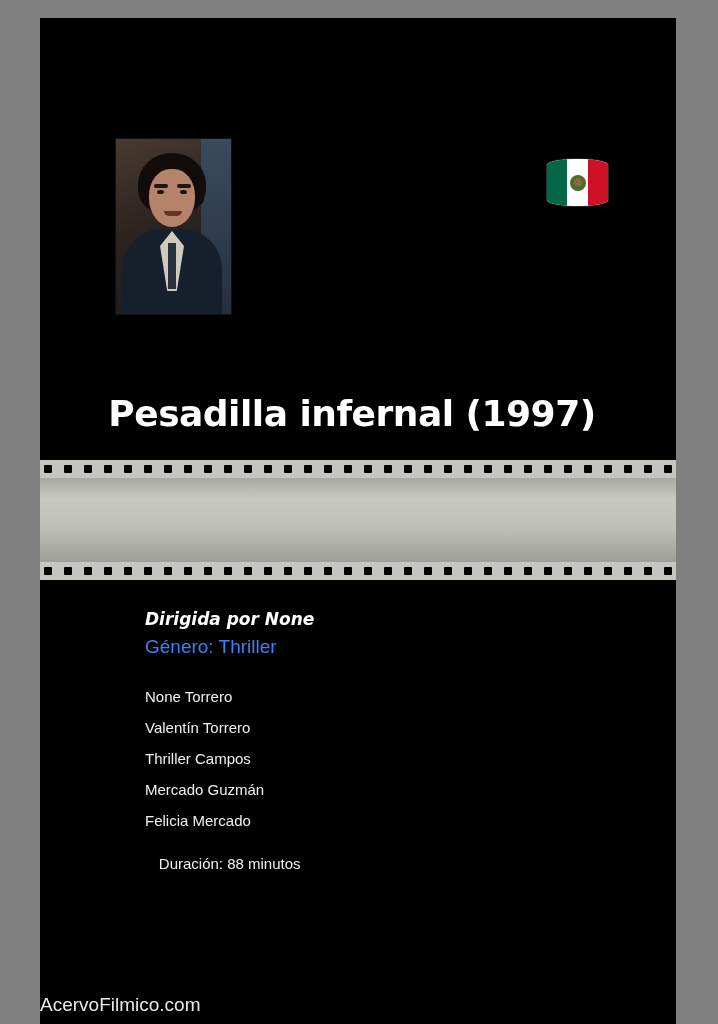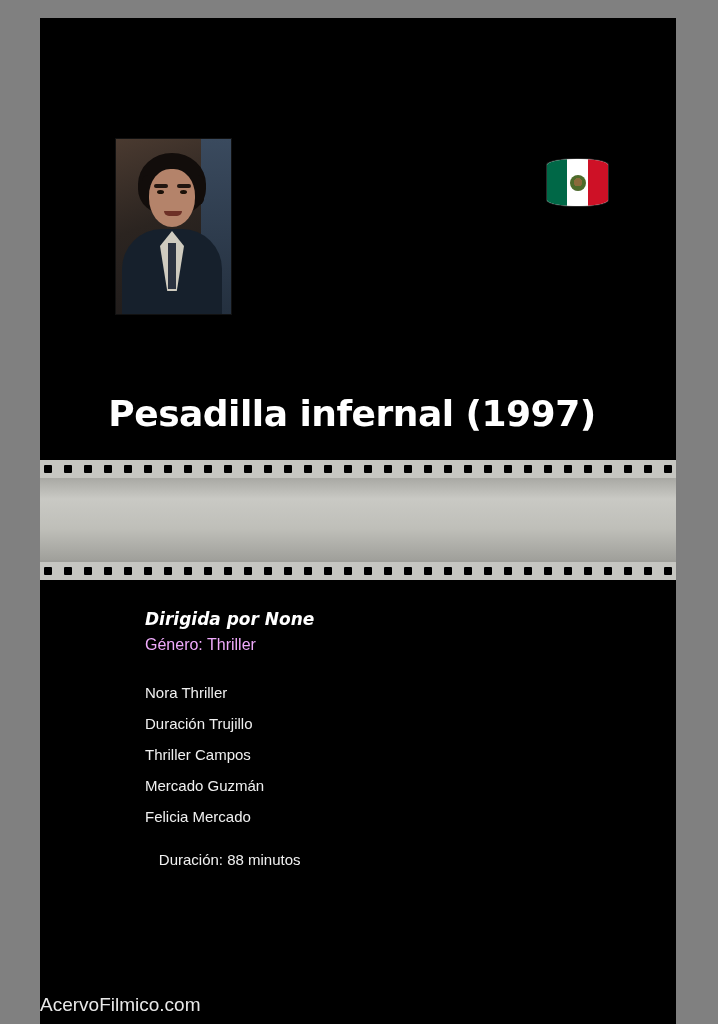--- a/index.html
+++ b/index.html
@@ -237,23 +237,23 @@
     margin-top: 21px;
   }
   .director {
     font-family: "DejaVu Sans", sans-serif;
     font-weight: bold;
     font-style: italic;
     font-size: 17px;
     margin: 0 0 7px 0;
   }
   .genre {
-    font-size: 16px;
+    font-size: 19px;
     margin: 0 0 30px 0;
-    color: #f0abfc;
+    color: #3b82f6;
   }
   .cast {
     margin: 0 0 26px 0;
     padding: 0;
     list-style: none;
   }
   .cast li {
     font-size: 15px;
     color: #f0f0f0;
     margin-bottom: 14px;
@@ -377,22 +377,22 @@
         <span class="perf"></span>
         <span class="perf"></span>
     </div>
   </div>
 
   <div class="bottom-panel">
     <div class="credits">
       <p class="director">Dirigida por None</p>
       <p class="genre">Género: Thriller</p>
       <ul class="cast">
-        <li>Nora Thriller</li>
-        <li>Duración Trujillo</li>
+        <li>None Torrero</li>
+        <li>Valentín Torrero</li>
         <li>Thriller Campos</li>
         <li>Mercado Guzmán</li>
         <li>Felicia Mercado</li>
       </ul>
       <p class="duration">Duración: 88 minutos</p>
     </div>
 
     <div class="watermark">AcervoFilmico.com</div>
   </div>
 

